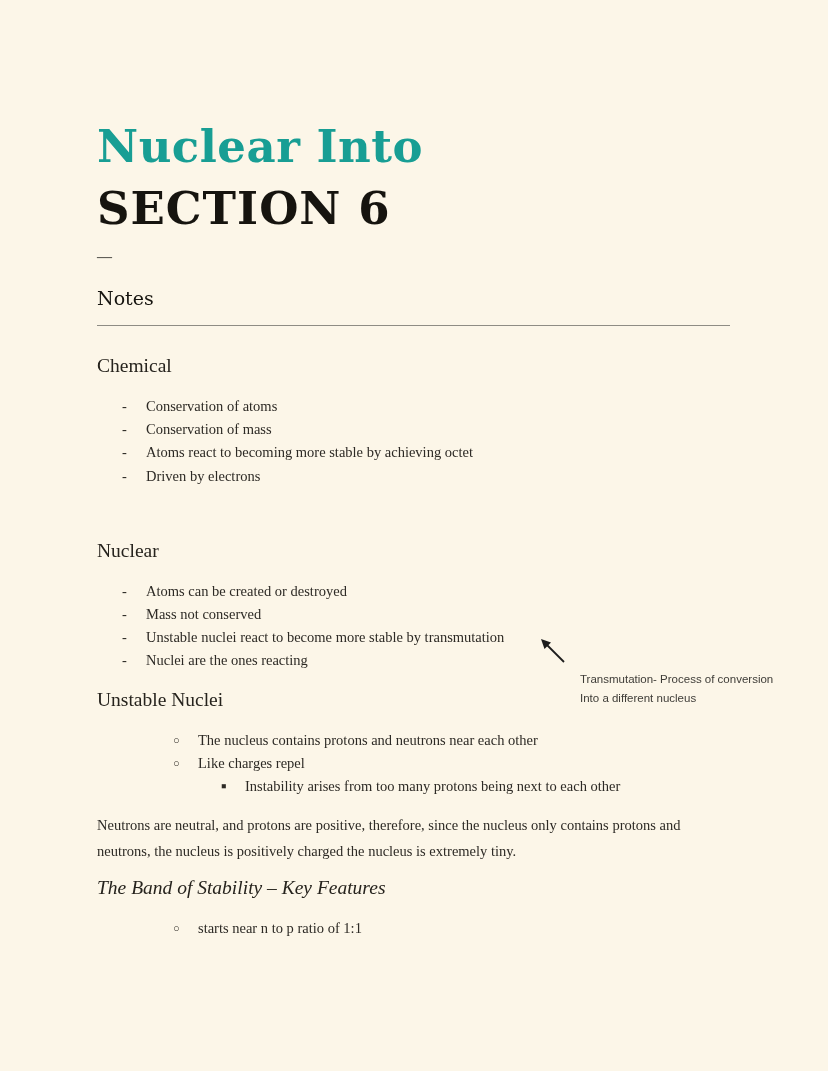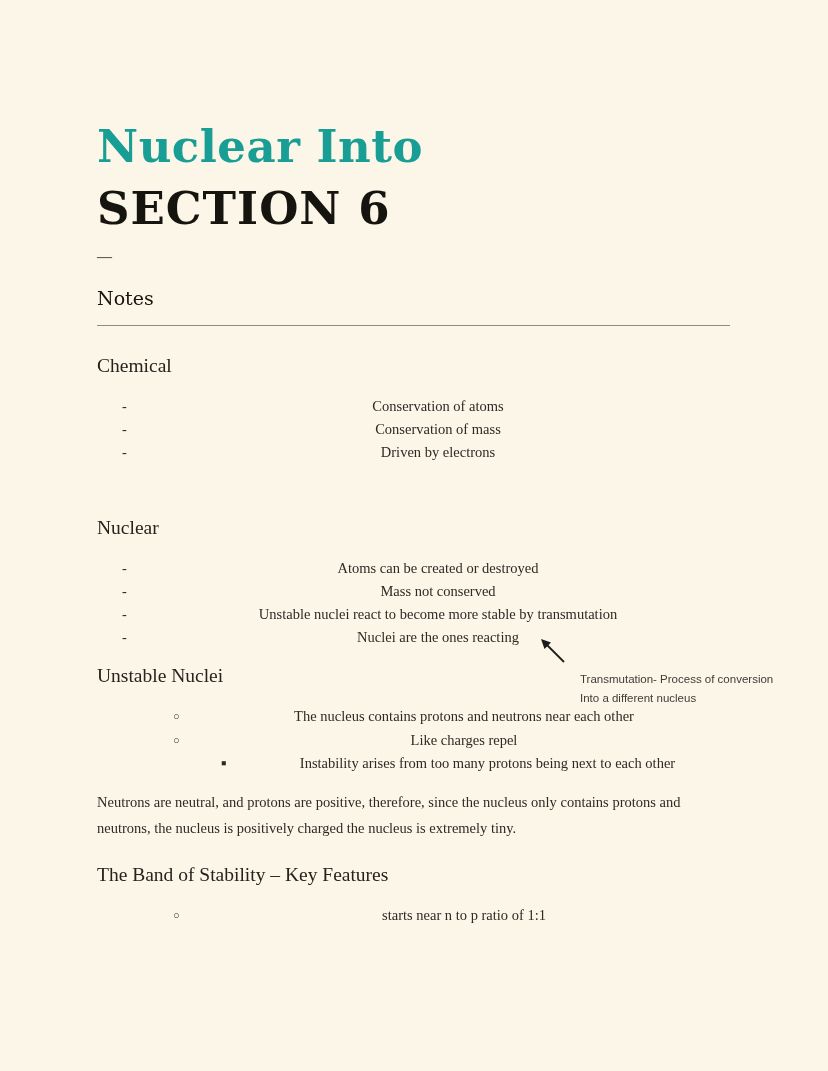--- a/index.html
+++ b/index.html
@@ -55,23 +55,23 @@
   }
   h2.section-heading {
     font-weight: normal;
     font-size: 19.5px;
     line-height: 24px;
     color: #26231d;
   }
   .mt-chemical { margin-top: 28px; }
   .mt-nuclear  { margin-top: 51px; }
   .mt-unstable { margin-top: 15px; }
-  .mt-band     { margin-top: 22px; }
+  .mt-band     { margin-top: 12px; font-style: italic; }
 
-  ul.doc-list { list-style: none; margin-top: 17px; text-align: center; }
+  ul.doc-list { list-style: none; margin-top: 17px; }
   ul.doc-list li {
     position: relative;
     font-size: 14.5px;
     line-height: 23.2px;
     color: #2d2a25;
   }
   
   li.dash { padding-left: 49px; }
   li.dash::before {
     content: "-";
@@ -129,20 +129,21 @@
     <h1 class="doc-title">Nuclear Into</h1>
     <h1 class="doc-subtitle">SECTION 6</h1>
     <div class="meta-dash">—</div>
     <div class="notes-heading">Notes</div>
     <hr class="rule">
 
     <h2 class="section-heading mt-chemical">Chemical</h2>
     <ul class="doc-list">
       <li class="dash">Conservation of atoms</li>
       <li class="dash">Conservation of mass</li>
+      <li class="dash">Atoms react to becoming more stable by achieving octet</li>
       <li class="dash">Driven by electrons</li>
     </ul>
 
     <h2 class="section-heading mt-nuclear">Nuclear</h2>
     <ul class="doc-list">
       <li class="dash">Atoms can be created or destroyed</li>
       <li class="dash">Mass not conserved</li>
       <li class="dash">Unstable nuclei react to become more stable by transmutation</li>
       <li class="dash">Nuclei  are the ones reacting</li>
     </ul>

